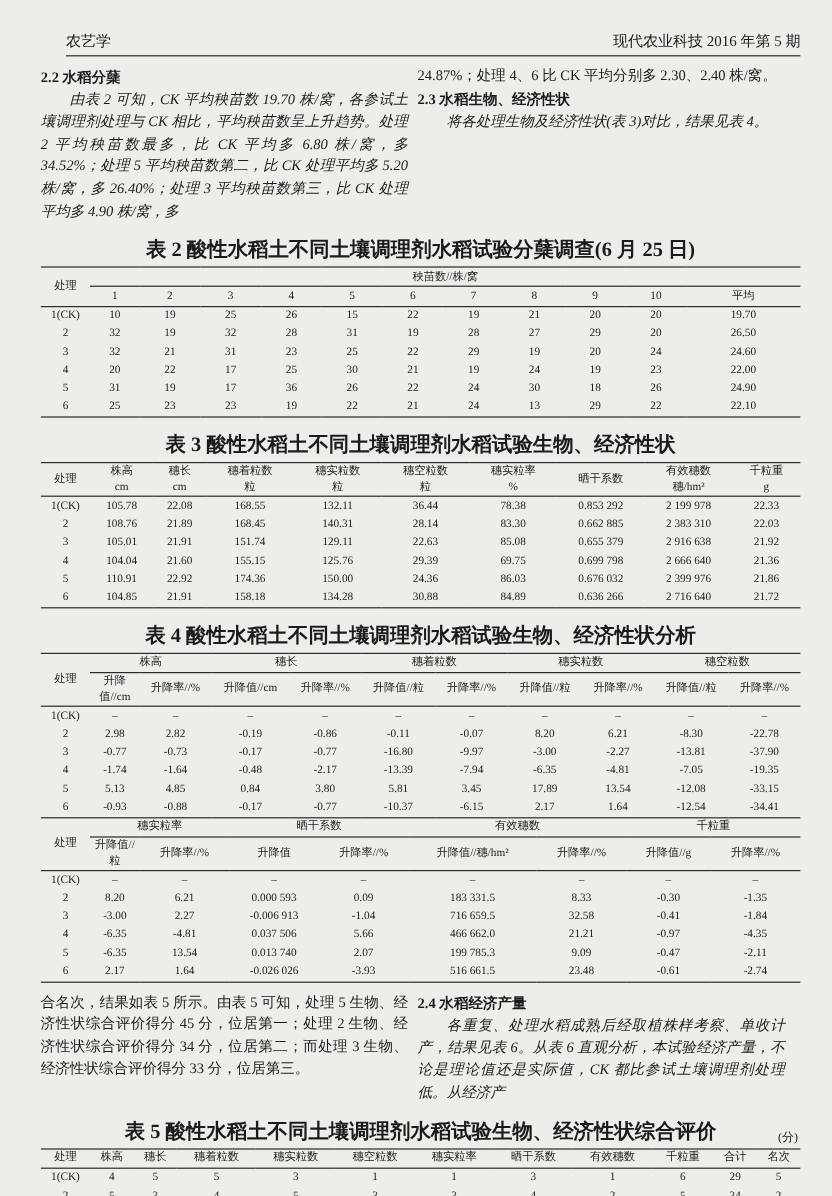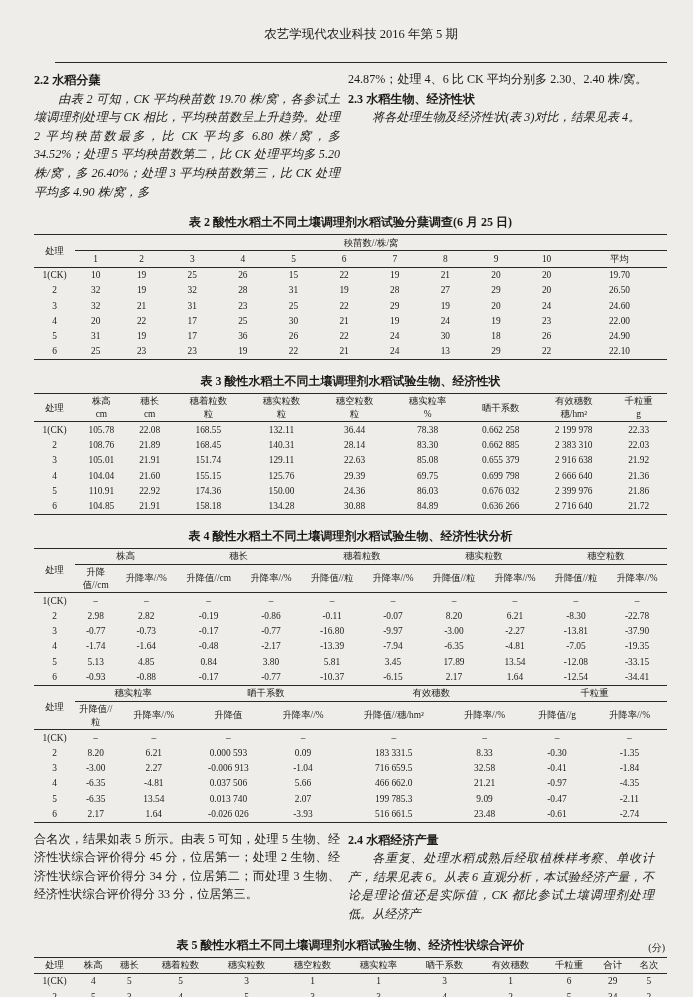--- a/index.html
+++ b/index.html
@@ -11,36 +11,36 @@
     overflow:hidden;
   }
   .page{
     box-sizing:border-box;
     width:693px;height:997px;
     padding:26px 26px 14px 34px;
     display:flex;flex-direction:column;
   }
   
   .running-head{
-    display:flex;justify-content:center;align-items:flex-end;
+    display:flex;justify-content:space-between;align-items:flex-end;
     font-size:12.5px;
-    padding-bottom:19px;
+    padding-bottom:3px;
     border-bottom:1.6px solid #2a2927;
     margin-left:21px;
   }
   
   .twocol{display:flex;gap:8px;margin-top:7px;}
   .col{width:306px;font-size:12.1px;line-height:18.6px;text-align:justify;}
   .sec-title{font-weight:bold;margin:1px 0 0 0;}
   .para{text-indent:2em;margin:0;font-style:italic;}
   .para-cont{text-indent:0;margin:0;}
   
   .tbl-block{margin-top:6px;}
   .tbl-title-row{position:relative;text-align:center;margin:5px 0 3px 0;}
-  .tbl-title{font-weight:bold;font-size:12px;display:inline-block;}
+  .tbl-title{font-weight:bold;font-size:17px;display:inline-block;}
   .tbl-unit{position:absolute;right:2px;bottom:-1px;font-size:10px;font-weight:normal;}
   table.datatable{
     width:100%;border-collapse:collapse;
     border-top:1.5px solid #2a2927;border-bottom:1.5px solid #2a2927;
     font-size:9.4px;line-height:1.3;
   }
   table.datatable.joined{border-top:none;}
   .datatable th,.datatable td{
     padding:1.5px 2px;text-align:center;font-weight:normal;
     white-space:pre-line;vertical-align:middle;
@@ -215,21 +215,21 @@
           </thead>
           <tbody>
             <tr>
               <td>1(CK)</td>
               <td>105.78</td>
               <td>22.08</td>
               <td>168.55</td>
               <td>132.11</td>
               <td>36.44</td>
               <td>78.38</td>
-              <td>0.662 258</td>
+              <td>0.853 292</td>
               <td>2 199 978</td>
               <td>22.33</td>
             </tr>
             <tr>
               <td>2</td>
               <td>108.76</td>
               <td>21.89</td>
               <td>168.45</td>
               <td>140.31</td>
               <td>28.14</td>

